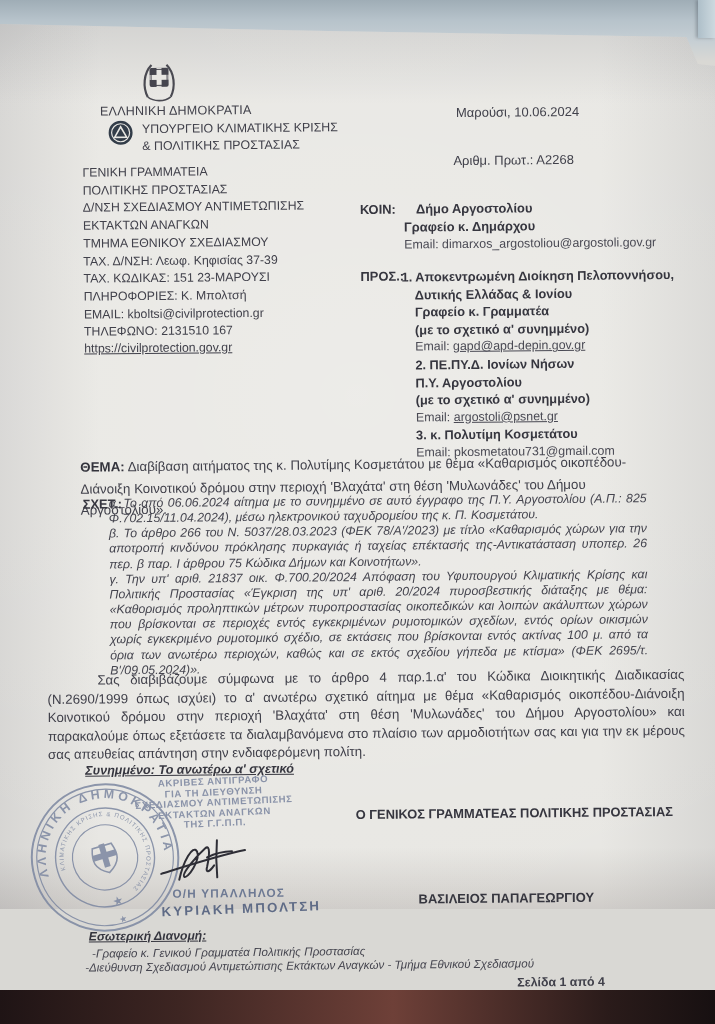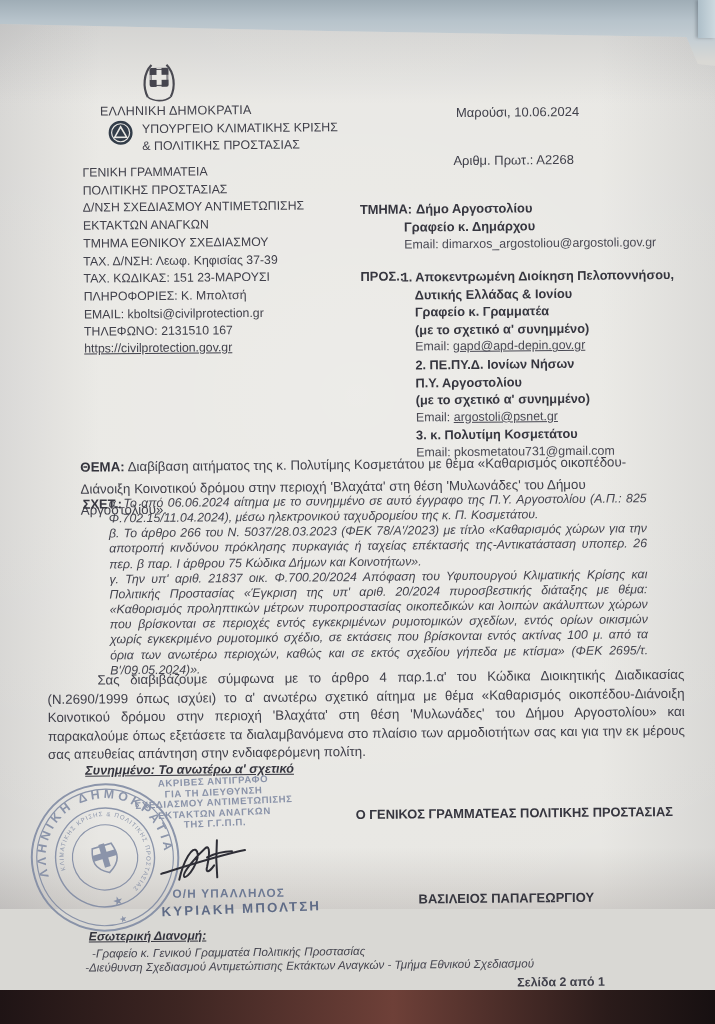--- a/index.html
+++ b/index.html
@@ -132,21 +132,21 @@
         <div class="line">ΤΑΧ. ΚΩΔΙΚΑΣ: 151 23-ΜΑΡΟΥΣΙ</div>
         <div class="line">ΠΛΗΡΟΦΟΡΙΕΣ: Κ. Μπολτσή</div>
         <div class="line">EMAIL: kboltsi@civilprotection.gr</div>
         <div class="line">ΤΗΛΕΦΩΝΟ: 2131510 167</div>
       </div>
       <div class="abs website ink u">https://civilprotection.gov.gr</div>
 
       <div class="abs place-date ink">Μαρούσι,  10.06.2024</div>
       <div class="abs protocol ink">Αριθμ. Πρωτ.: Α2268</div>
 
-      <div class="abs pros-label b">ΤΜΗΜΑ:</div>
+      <div class="abs pros-label b">ΚΟΙΝ:</div>
       <div class="abs pros-l1 b">Δήμο Αργοστολίου</div>
       <div class="abs pros-l2 b">Γραφείο κ. Δημάρχου</div>
       <div class="abs pros-email">Email: dimarxos_argostoliou@argostoli.gov.gr</div>
 
       <div class="abs koin-label b">ΠΡΟΣ.:</div>
       <div class="abs koin">
         <div class="b">1.  Αποκεντρωμένη Διοίκηση Πελοποννήσου,</div>
         <div class="b first">Δυτικής Ελλάδας &amp; Ιονίου</div>
         <div class="b first">Γραφείο κ. Γραμματέα</div>
         <div class="b first">(με το σχετικό α' συνημμένο)</div>
@@ -220,19 +220,19 @@
       <div class="abs emp-label">Ο/Η ΥΠΑΛΛΗΛΟΣ</div>
       <div class="abs emp-name">ΚΥΡΙΑΚΗ ΜΠΟΛΤΣΗ</div>
 
       <div class="abs sig-title b">Ο ΓΕΝΙΚΟΣ ΓΡΑΜΜΑΤΕΑΣ ΠΟΛΙΤΙΚΗΣ ΠΡΟΣΤΑΣΙΑΣ</div>
       <div class="abs sig-name b">ΒΑΣΙΛΕΙΟΣ ΠΑΠΑΓΕΩΡΓΙΟΥ</div>
 
       <div class="abs int-label">Εσωτερική Διανομή:</div>
       <div class="abs int-1">-Γραφείο κ. Γενικού Γραμματέα Πολιτικής Προστασίας</div>
       <div class="abs int-2">-Διεύθυνση Σχεδιασμού Αντιμετώπισης Εκτάκτων Αναγκών - Τμήμα Εθνικού Σχεδιασμού</div>
 
-      <div class="abs page-num">Σελίδα 2 από 1</div>
+      <div class="abs page-num">Σελίδα 1 από 4</div>
 
     </div>
   </div>
 
   <div class="corner-strip"></div>
 </div>
 
 </body></html>

